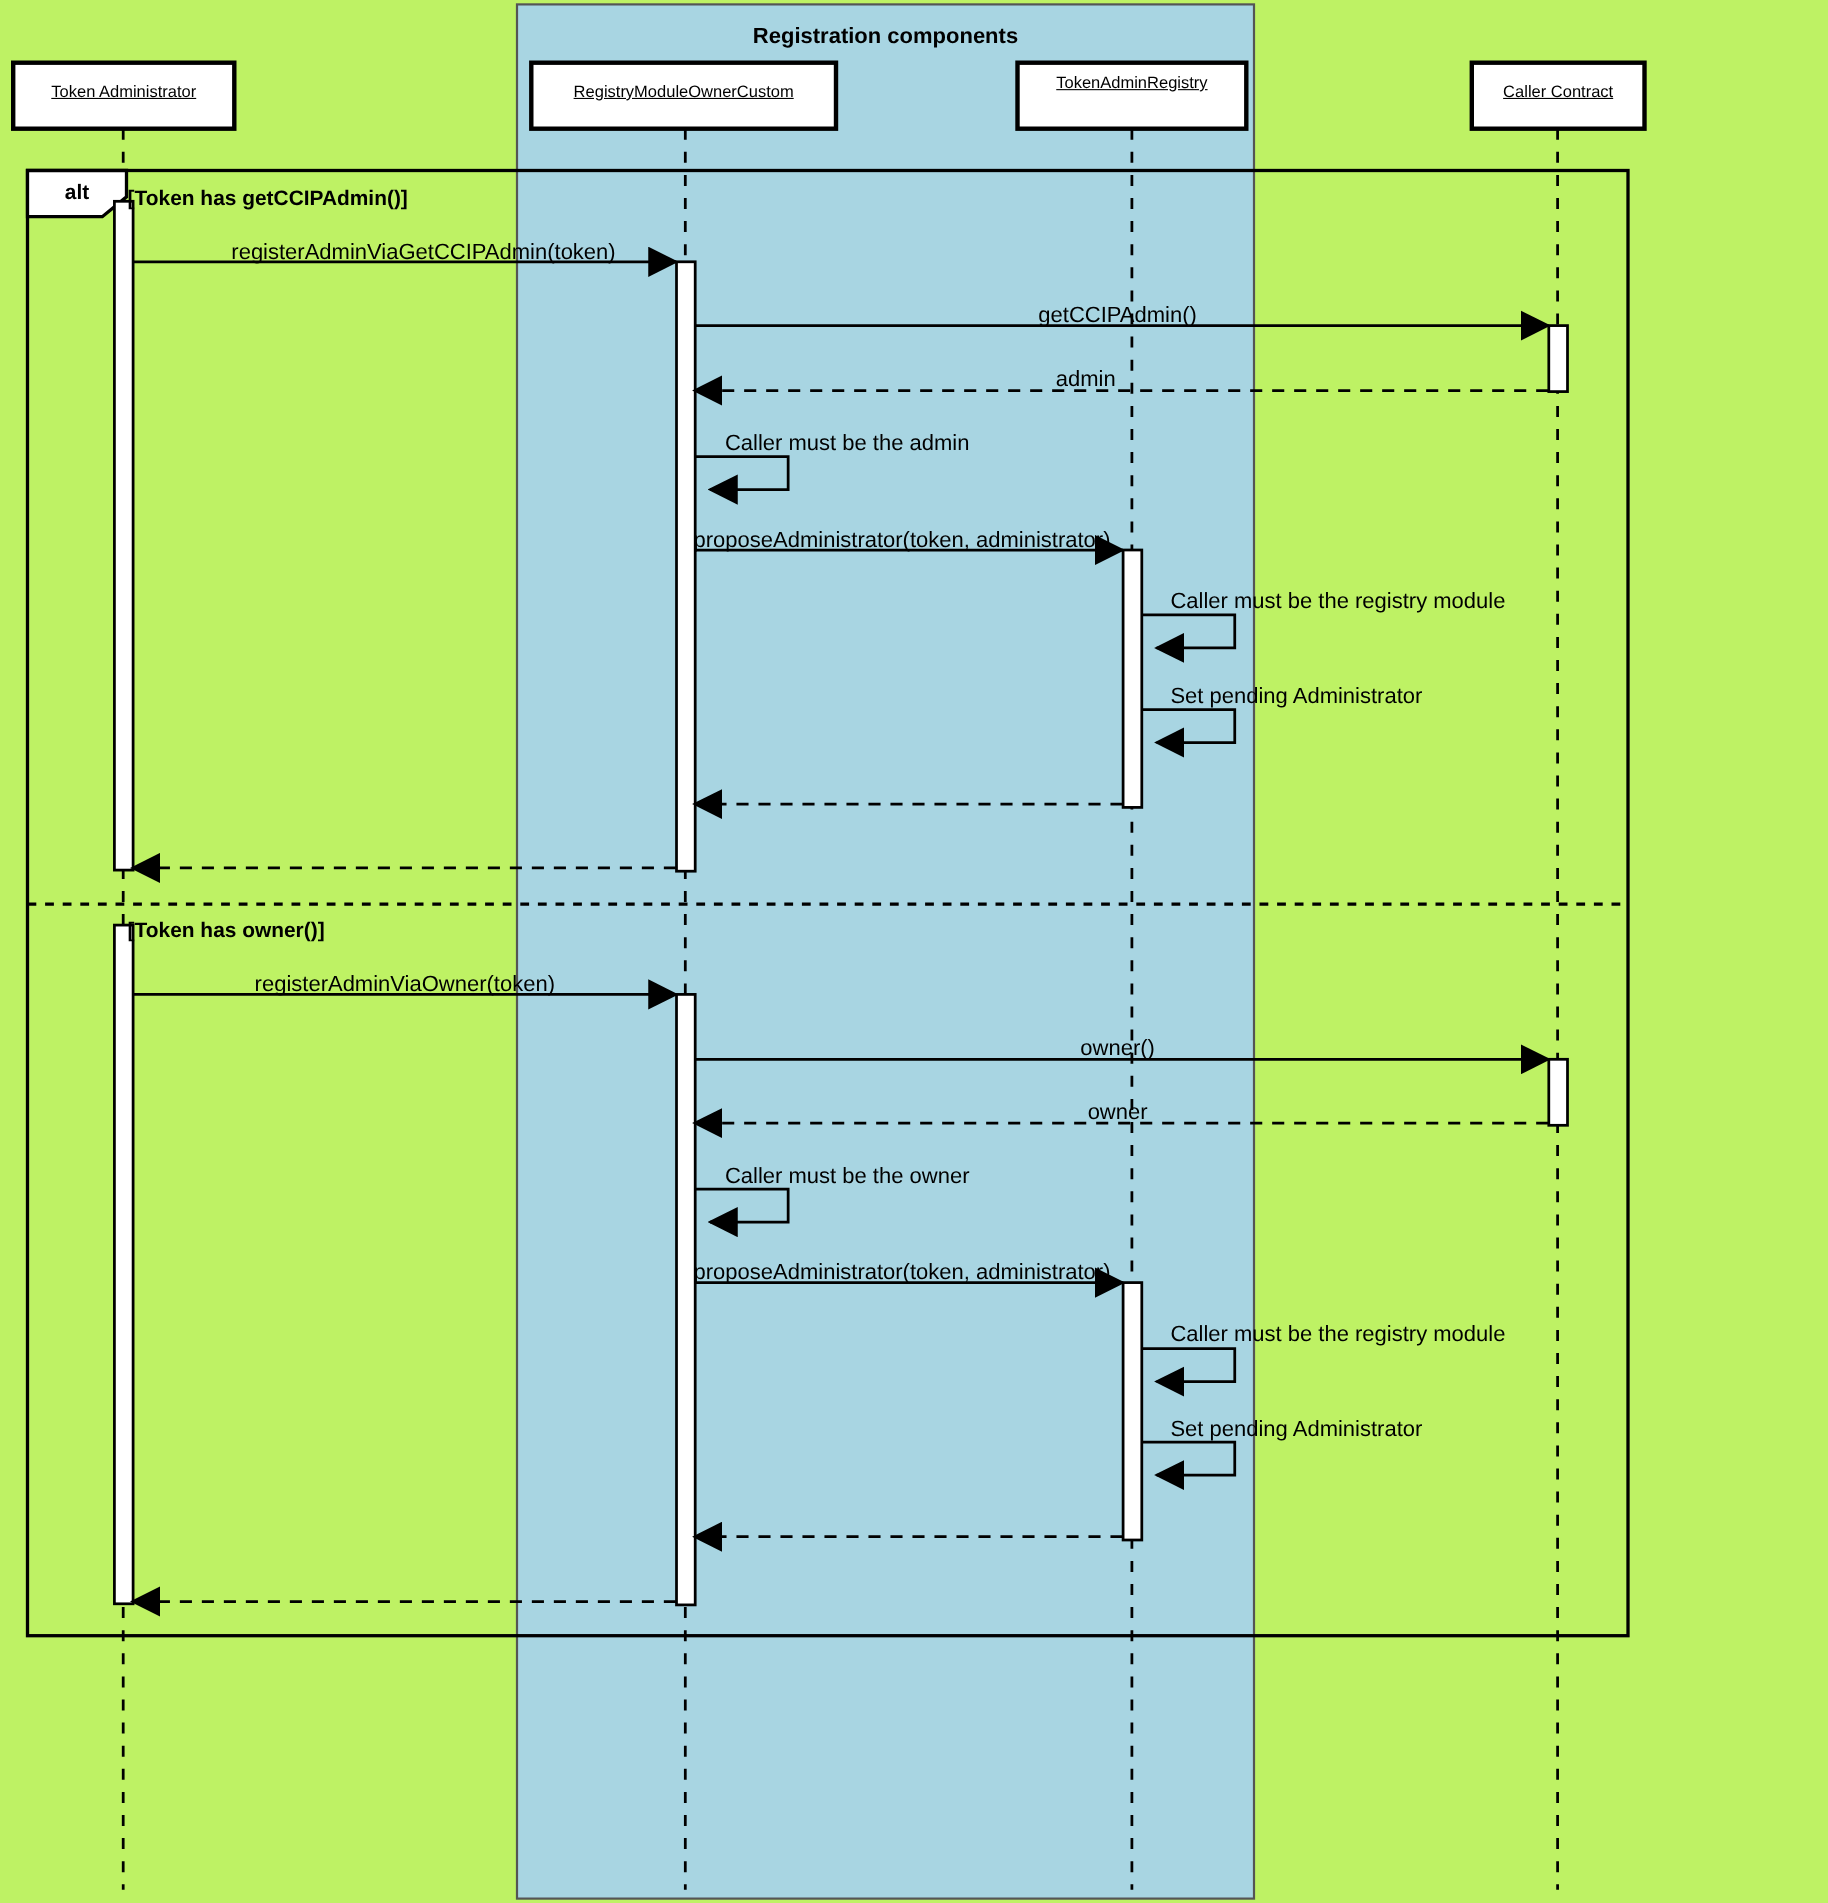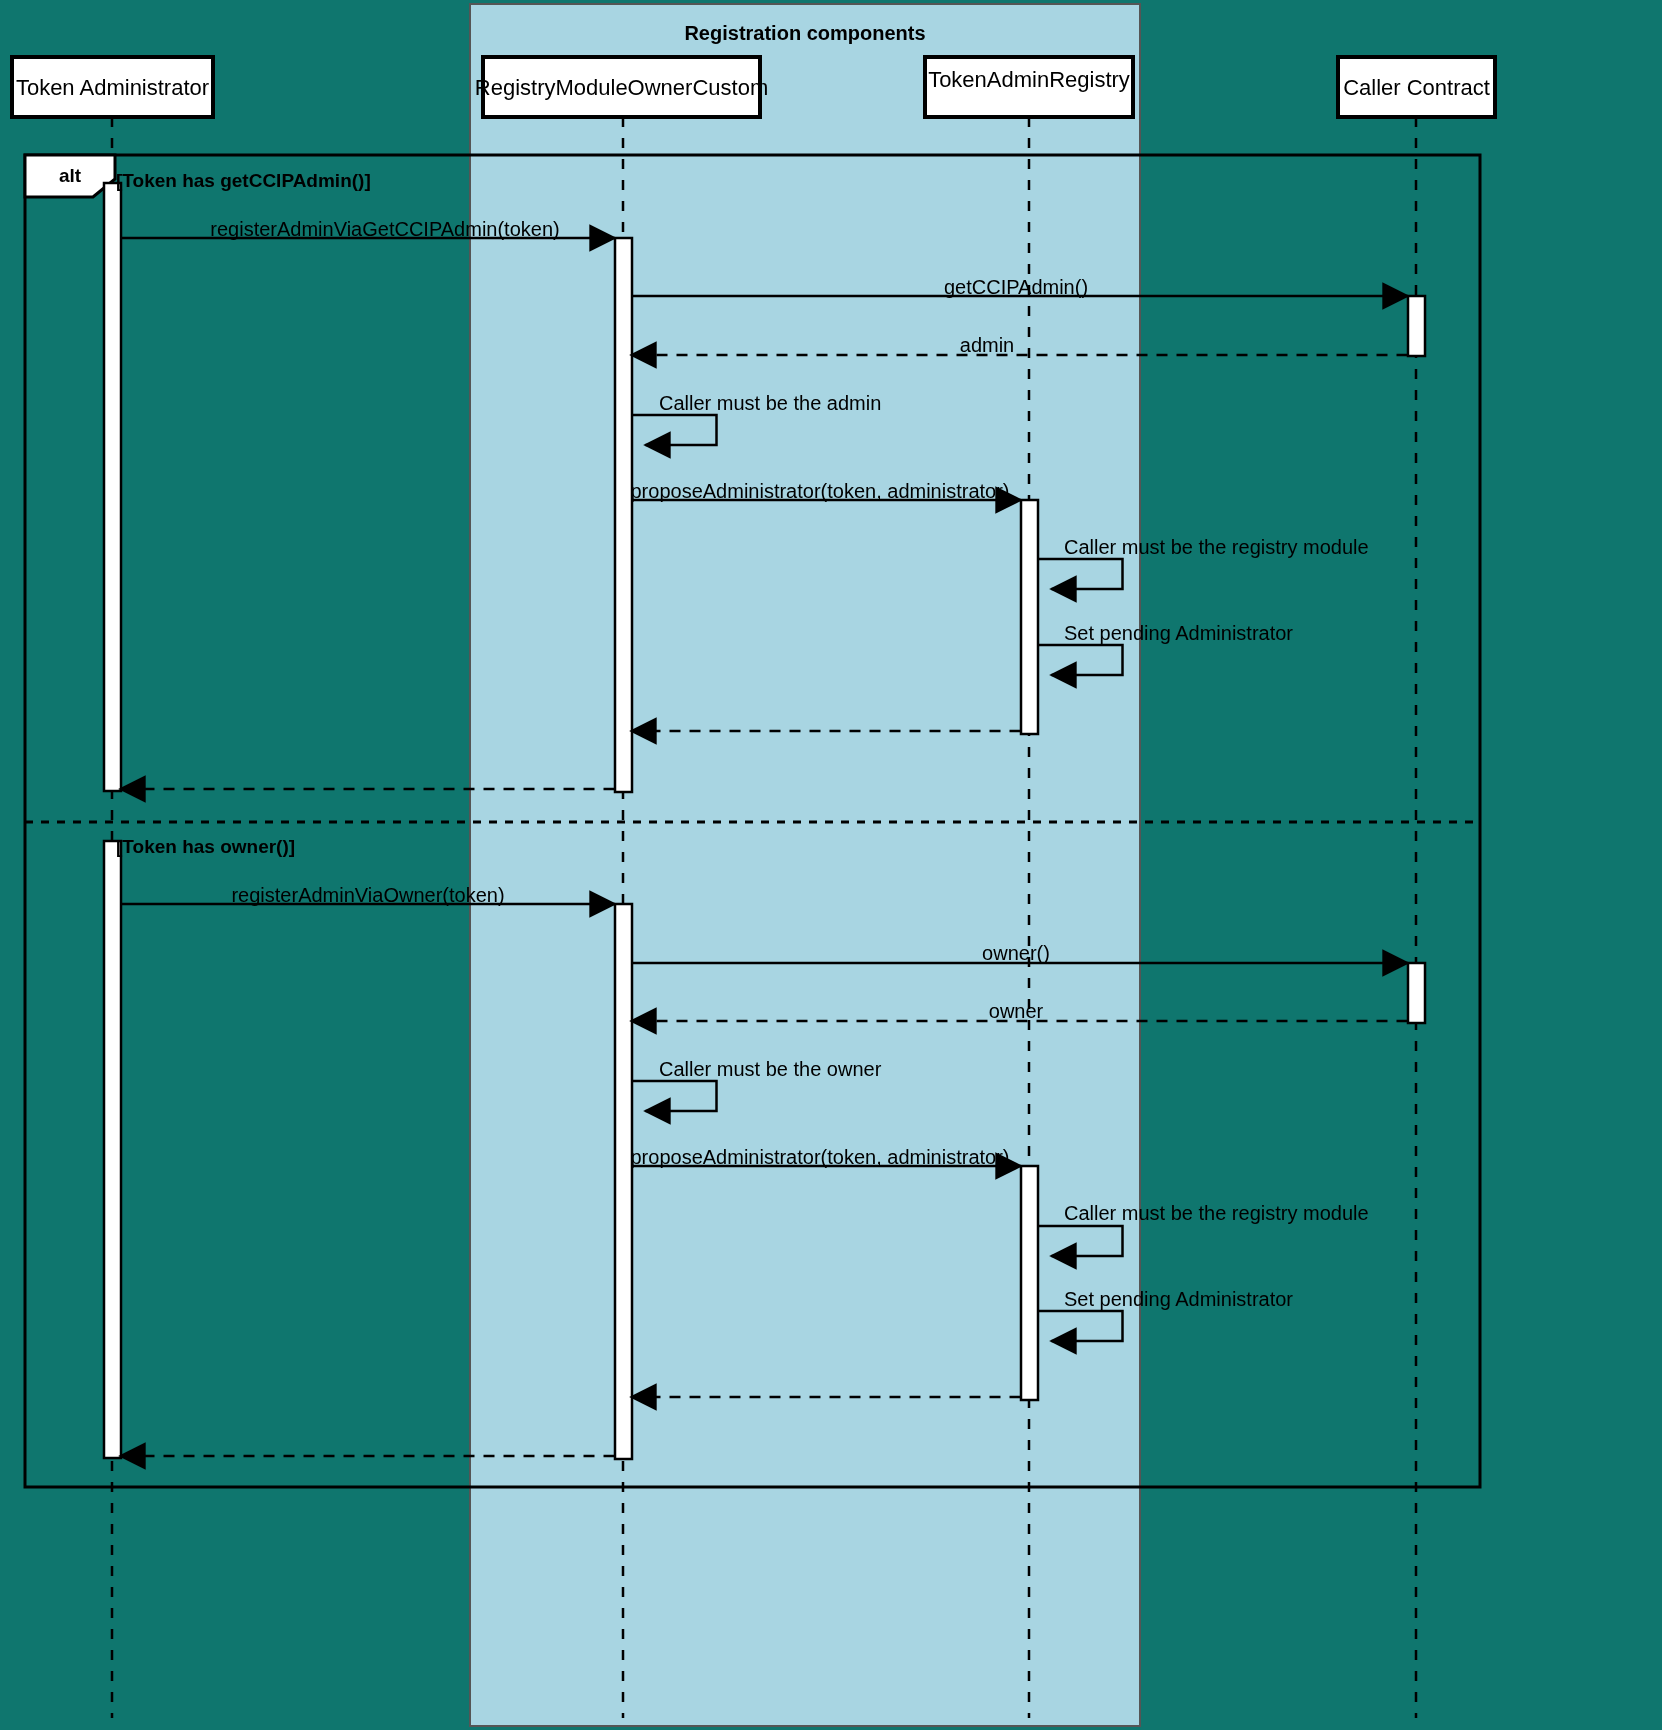--- a/index.html
+++ b/index.html
@@ -1,22 +1,22 @@
 <!DOCTYPE html>
 <html><head>
 <meta charset="utf-8">
 <style>
   html,body{margin:0;padding:0;background:#ffffff;}
   body{font-family:"Liberation Sans",sans-serif;}
-  #stage{position:relative;width:1662px;height:1730px;overflow:hidden;background:#0f766e;}
+  #stage{position:relative;width:1662px;height:1730px;overflow:hidden;background:#bef264;}
   #stage svg{position:absolute;left:0;top:0;}
   .lbl{position:absolute;font-family:"Liberation Sans",sans-serif;white-space:nowrap;color:#000;}
   .msg-lbl{font-size:20px;}
   .note-lbl{font-size:20px;}
-  .part-lbl{font-size:22px;}
+  .part-lbl{font-size:15px;text-decoration:underline;}
   .group-title{font-size:20px;font-weight:bold;}
   .alt-kw{font-size:19px;font-weight:bold;}
   .alt-cond{font-size:19px;font-weight:bold;}
   .ctr{transform:translateX(-50%);}
 </style>
 </head>
 <body>
 
 <div id="stage">
 

